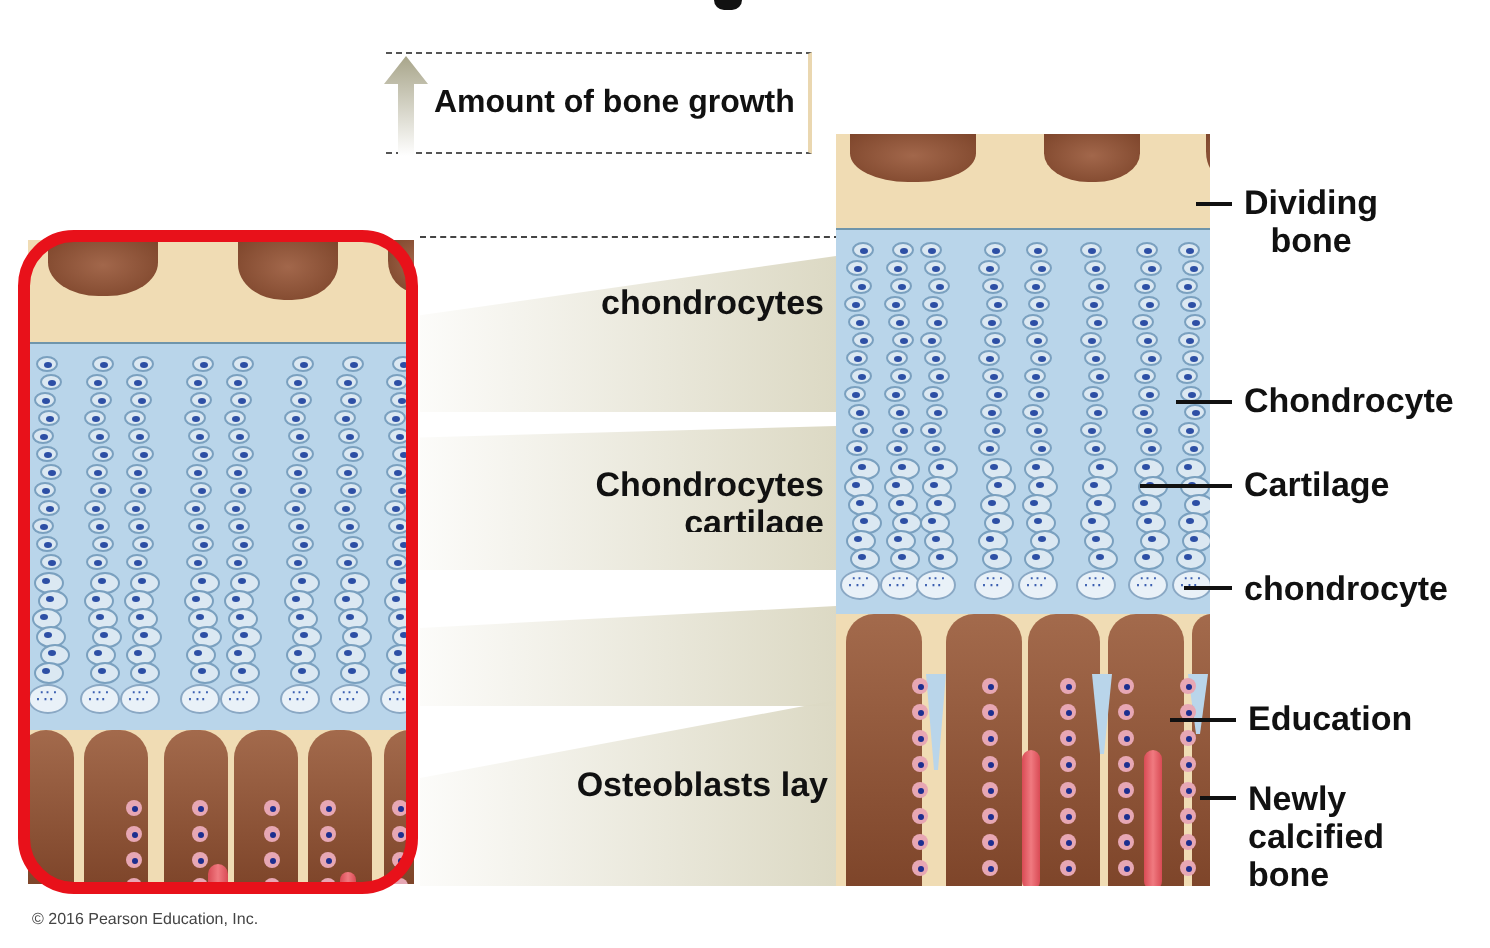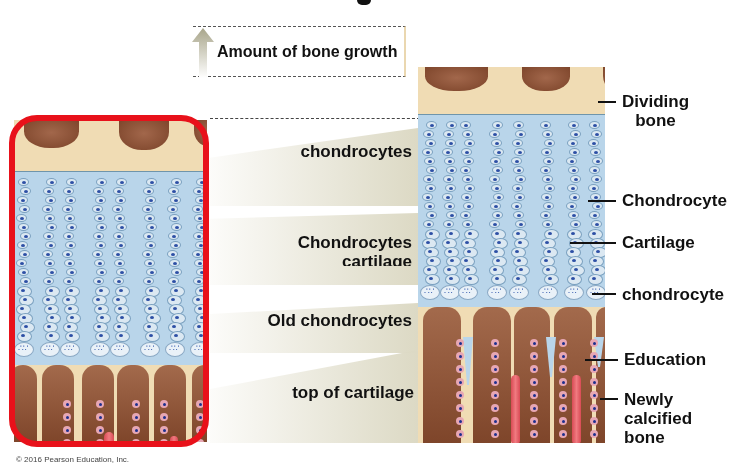--- a/index.html
+++ b/index.html
@@ -241,26 +241,25 @@
 </div>
 
 <div class="band" style="top:213px;height:72px;clip-path:polygon(0 8%,100% 0,100% 100%,0 100%);"></div>
 <div class="abs label label-r" style="left:210px;top:233px;width:202px;">
   <div>Chondrocytes</div>
   <div style="height:14px;overflow:hidden;">cartilage</div>
 </div>
 
 <div class="band" style="top:303px;height:50px;clip-path:polygon(0 22%,100% 0,100% 100%,0 100%);"></div>
 <div class="abs label label-r" style="left:210px;top:311px;width:202px;">
-  <div>Old chondrocytes</div>
 </div>
 
 <div class="band" style="top:350px;height:93px;clip-path:polygon(0 42%,100% 0,100% 100%,0 100%);"></div>
 <div class="abs label label-r" style="left:210px;top:383px;width:204px;">
-  <div>top of cartilage</div>
+  <div>Osteoblasts lay</div>
 </div>
 
 <div class="abs" style="left:418px;top:67px;width:187px;height:376px;overflow:hidden;background:#b9d5ea;">
   <div class="abs" style="left:0;top:0;width:187px;height:48px;background:#f0dcb4;border-bottom:1.5px solid #6f95ab;"></div>
   <div class="blob" style="left:7px;top:0;width:63px;height:24px;"></div>
   <div class="blob" style="left:104px;top:0;width:48px;height:24px;"></div>
   <div class="blob" style="left:185px;top:0;width:20px;height:22px;"></div>
 
   <div id="rcols">
       <div class="cell" style="left: 8px; top: 54px;"></div>

